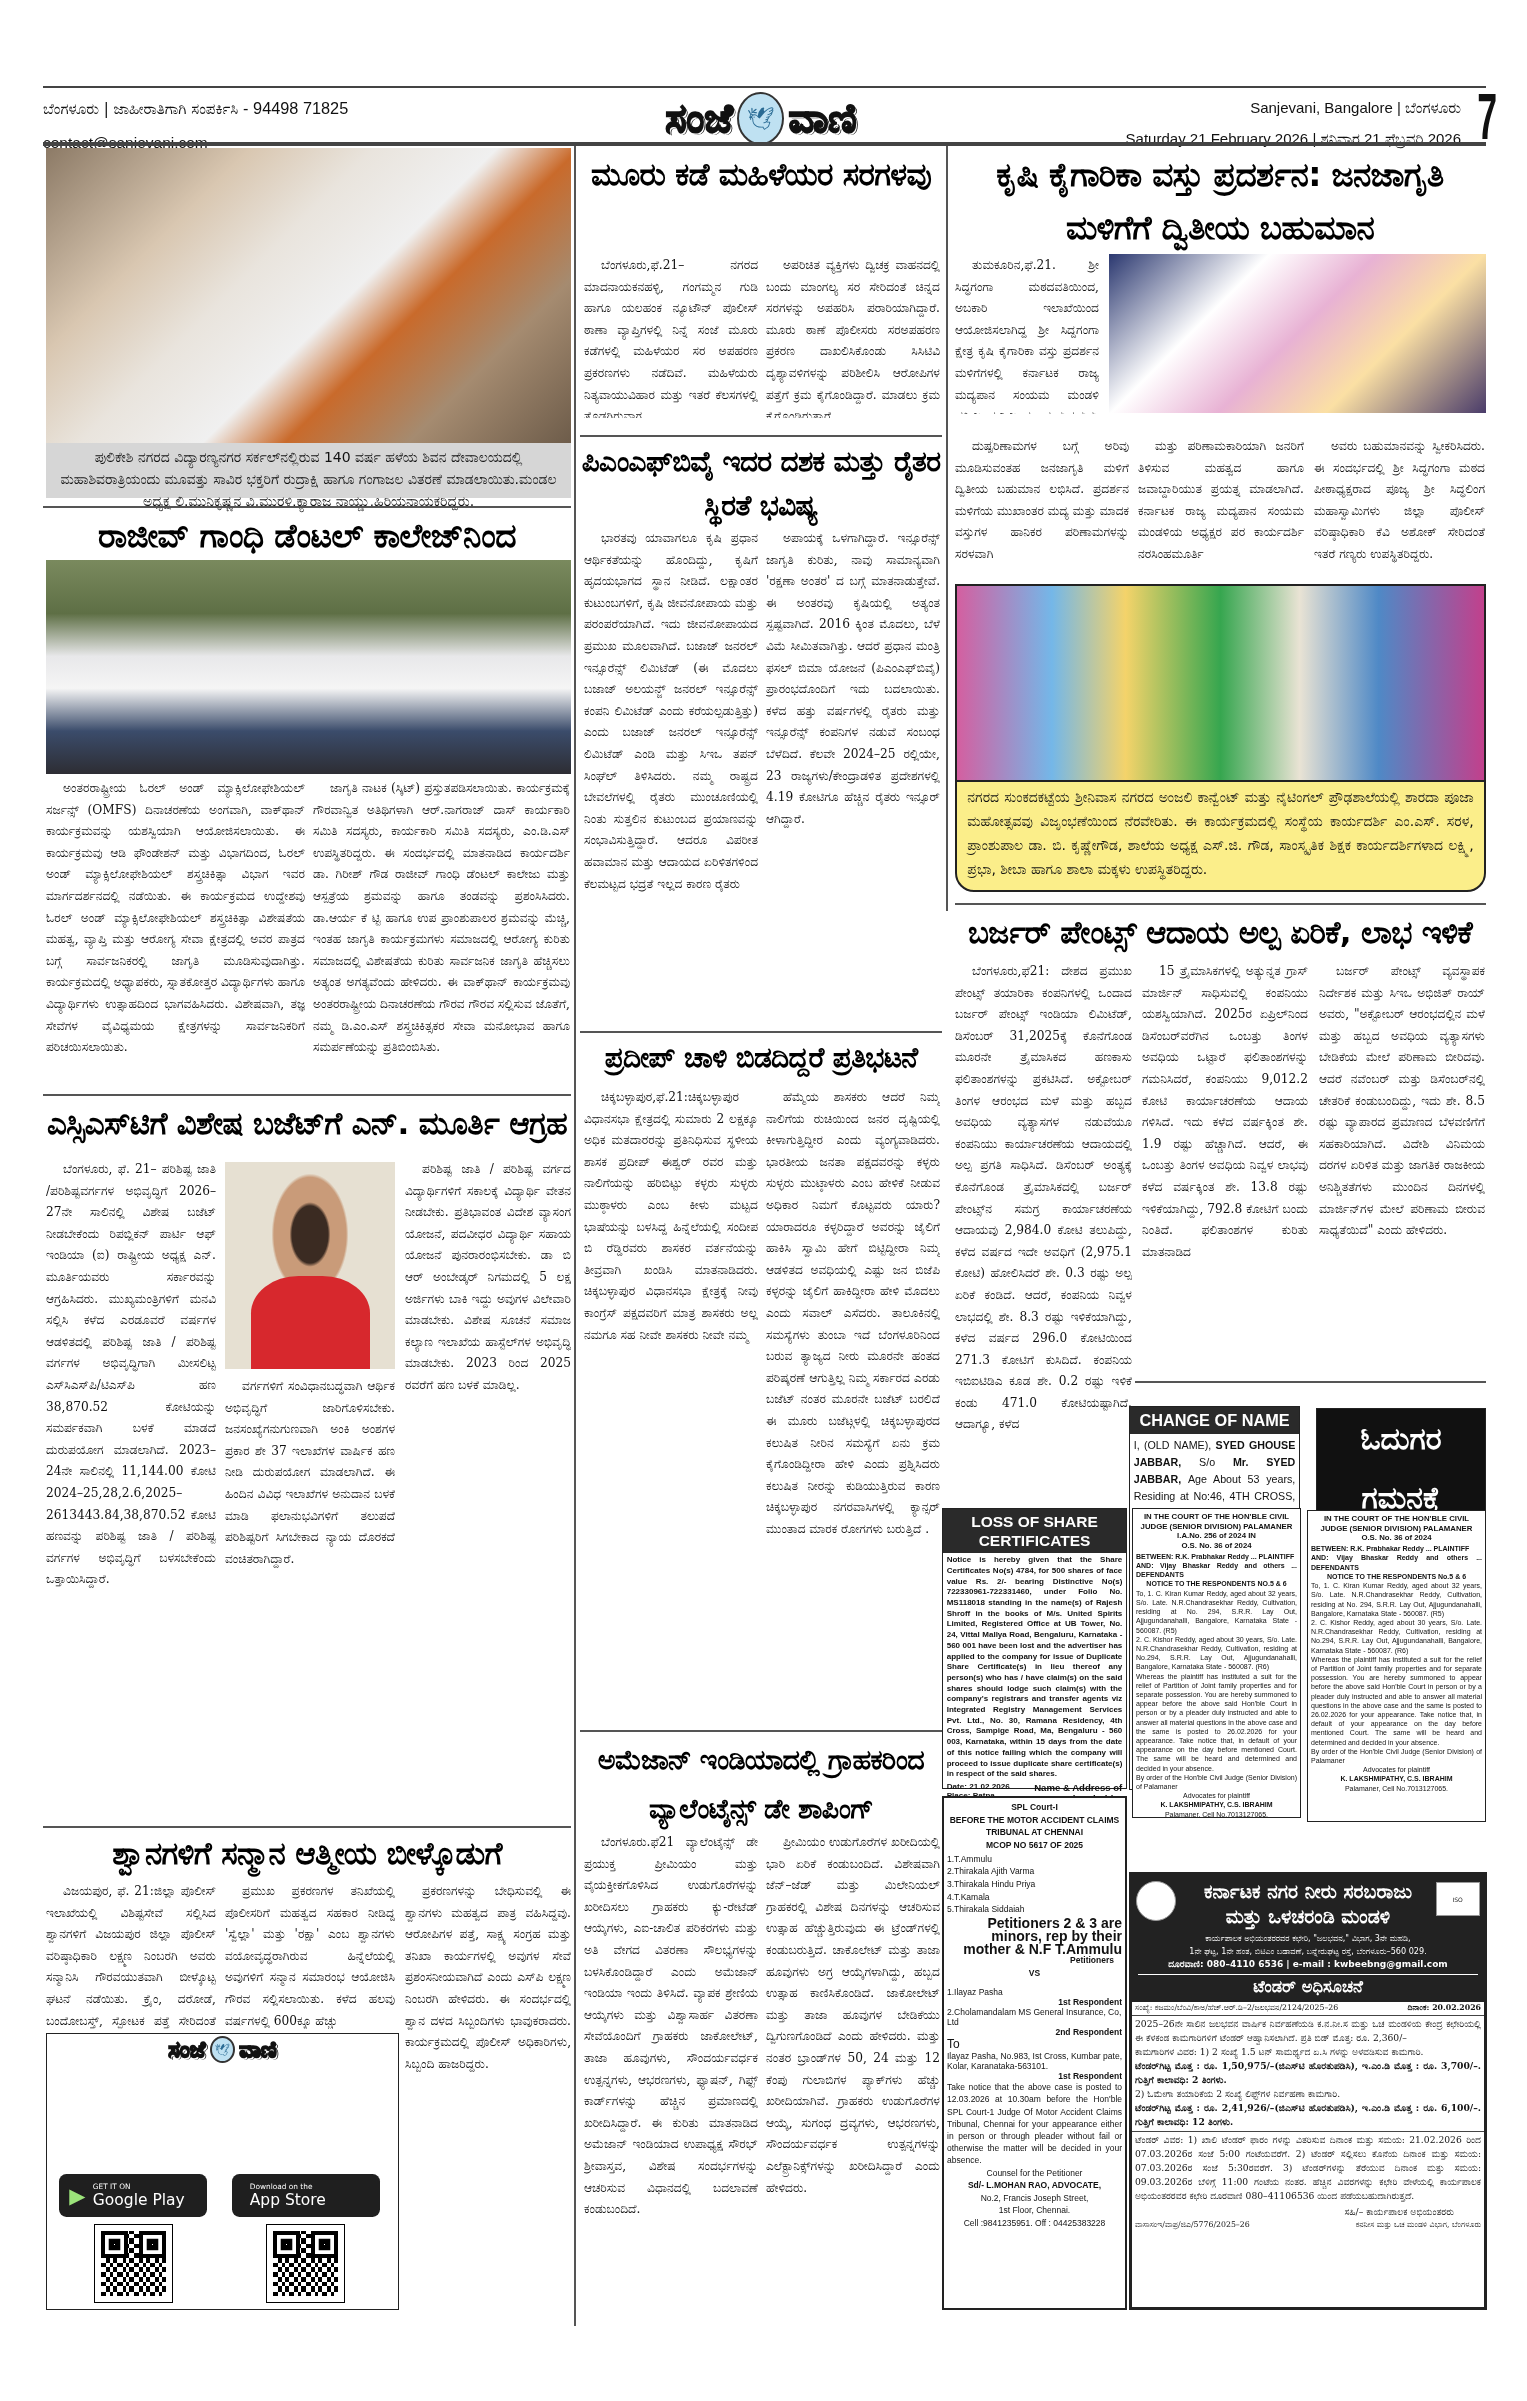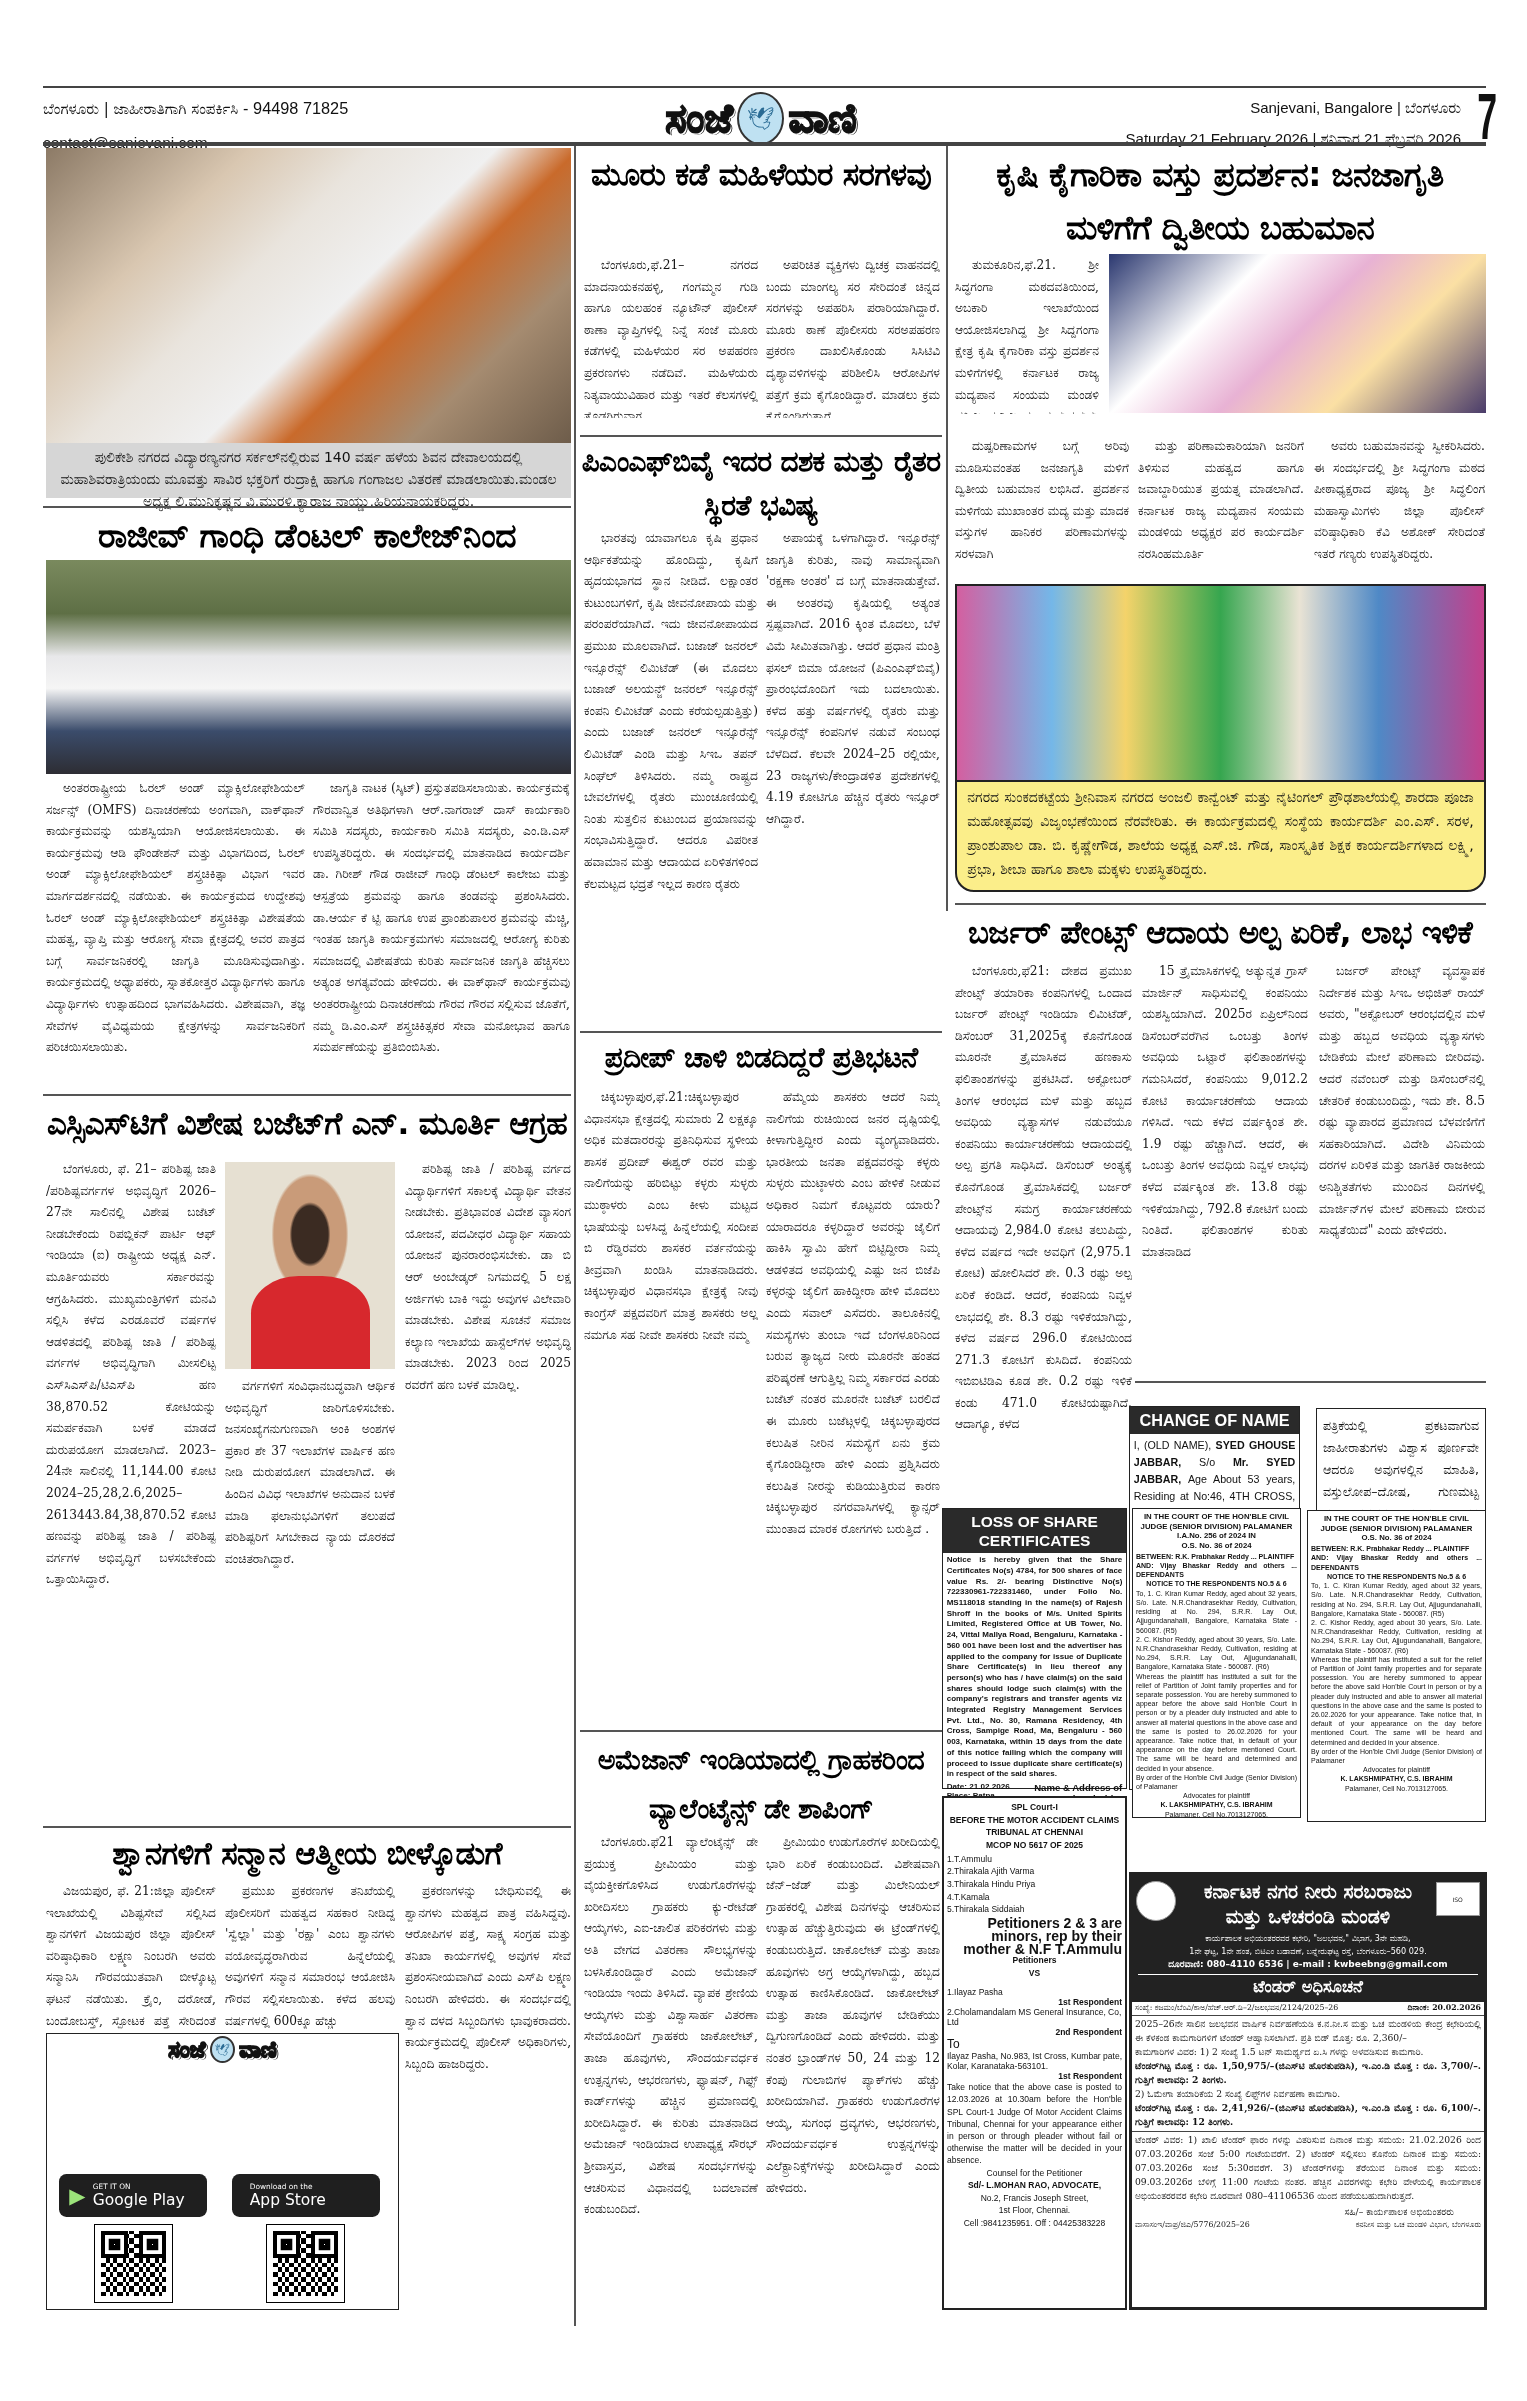--- a/index.html
+++ b/index.html
@@ -193,20 +193,21 @@
     <p>ಬರ್ಜರ್ ಪೇಂಟ್ಸ್ ವ್ಯವಸ್ಥಾಪಕ ನಿರ್ದೇಶಕ ಮತ್ತು ಸಿಇಒ ಅಭಿಜಿತ್ ರಾಯ್ ಅವರು, "ಅಕ್ಟೋಬರ್ ಆರಂಭದಲ್ಲಿನ ಮಳೆ ಮತ್ತು ಹಬ್ಬದ ಅವಧಿಯ ವ್ಯತ್ಯಾಸಗಳು ಬೇಡಿಕೆಯ ಮೇಲೆ ಪರಿಣಾಮ ಬೀರಿದವು. ಆದರೆ ನವೆಂಬರ್ ಮತ್ತು ಡಿಸೆಂಬರ್‌ನಲ್ಲಿ ಚೇತರಿಕೆ ಕಂಡುಬಂದಿದ್ದು, ಇದು ಶೇ. 8.5 ರಷ್ಟು ವ್ಯಾಪಾರದ ಪ್ರಮಾಣದ ಬೆಳವಣಿಗೆಗೆ ಸಹಕಾರಿಯಾಗಿದೆ. ವಿದೇಶಿ ವಿನಿಮಯ ದರಗಳ ಏರಿಳಿತ ಮತ್ತು ಜಾಗತಿಕ ರಾಜಕೀಯ ಅನಿಶ್ಚಿತತೆಗಳು ಮುಂದಿನ ದಿನಗಳಲ್ಲಿ ಮಾರ್ಜಿನ್‌ಗಳ ಮೇಲೆ ಪರಿಣಾಮ ಬೀರುವ ಸಾಧ್ಯತೆಯಿದೆ" ಎಂದು ಹೇಳಿದರು.</p>
   </div>
 <div class="rule" style="left:1135px;top:1381px;width:351px;height:2.2px"></div>
 
 <div class="box" style="left:1129px;top:1406px;width:171px;height:384px;border-width:1.5px">
   <div class="box-title-dark" style="font-size:16.3px;line-height:27px;background:#2a2a2a">CHANGE OF NAME</div>
   <div id="con-body" class="legal" style="padding:3px 3.7px;font-size:10.7px;line-height:17px;text-align:justify"><span>I, (OLD NAME), </span><span style="font-weight: bold;">SYED GHOUSE JABBAR, </span><span>S/o  </span><span style="font-weight: bold;">Mr. SYED JABBAR, </span><span>Age About 53 years, Residing at No:46, 4TH CROSS, 1ST MAIN ROAD, BRUNDAVAN LAYOUT, OPP RAMDEV MEDICAL, KAVALBY SANDRA BANGALORE-560032. have changed my Name from (OLD NAME) </span><span style="font-weight: bold;">SYED GHOUSE JABBAR </span><span>to (NEW NAME) </span><span style="font-weight: bold;">SYED SHAHABUDIN. </span><span>Vide affidavit dated: </span><span style="font-weight: bold;">18/02/2026. </span><span>sworn before Notary " </span><span style="font-weight: bold;">C.SHARADA, </span><span>B.SC,L.LB,D.Pharma B.A", Bangalore.</span></div>
 </div>
 
 <div class="box" style="left:1316px;top:1408px;width:170px;height:384px;border-width:1.5px">
+  <div class="box-title-dark" style="font-size:30px;line-height:59px;background:#111">ಓದುಗರ ಗಮನಕ್ಕೆ</div>
   <div style="padding:6px;font-size:12.6px;line-height:22px;text-align:justify">ಪತ್ರಿಕೆಯಲ್ಲಿ ಪ್ರಕಟವಾಗುವ ಜಾಹೀರಾತುಗಳು ವಿಶ್ವಾಸ ಪೂರ್ಣವೇ ಆದರೂ ಅವುಗಳಲ್ಲಿನ ಮಾಹಿತಿ, ವಸ್ತುಲೋಪ–ದೋಷ, ಗುಣಮಟ್ಟ ಮುಂತಾದವುಗಳ ಕುರಿತು ಆಸಕ್ತ ಸಾರ್ವಜನಿಕರು ಜಾಹೀರಾತುದಾರರೊಡನೆಯೇ ವ್ಯವಹರಿಸಬೇಕಾಗುತ್ತದೆ. ಅದಕ್ಕೆ ಪತ್ರಿಕೆ ಜವಾಬ್ದಾರಿಯಾಗುವುದಿಲ್ಲ.</div>
   <div style="padding:0 6px;font-size:12.6px;text-align:right">–ಜಾಹೀರಾತು ವ್ಯವಸ್ಥಾಪಕರು</div>
 </div>
 
 <div class="box" style="left:942px;top:1508px;width:185px;height:281px;border-width:1.5px">
   <div class="box-title-dark" style="font-size:15.5px;line-height:19px;padding:3px 1.5px;background:#2a2a2a">LOSS OF SHARE CERTIFICATES</div>
   <div class="legal" style="padding:2.2px 3.7px;font-size:8px;line-height:10.7px;text-align:justify;font-weight:bold">Notice is hereby given that the Share Certificates No(s) 4784, for 500 shares of face value Rs. 2/- bearing Distinctive No(s) 722330961-722331460, under Folio No. MS118018 standing in the name(s) of Rajesh Shroff in the books of M/s. United Spirits Limited, Registered Office at UB Tower, No. 24, Vittal Mallya Road, Bengaluru, Karnataka - 560 001 have been lost and the advertiser has applied to the company for issue of Duplicate Share Certificate(s) in lieu thereof any person(s) who has / have claim(s) on the said shares should lodge such claim(s) with the company's registrars and transfer agents viz Integrated Registry Management Services Pvt. Ltd., No. 30, Ramana Residency, 4th Cross, Sampige Road, Ma, Bengaluru - 560 003, Karnataka, within 15 days from the date of this notice failing which the company will proceed to issue duplicate share certificate(s) in respect of the said shares.</div>
   <div class="legal" style="padding:0 3.7px;display:flex;justify-content:space-between;font-weight:bold;font-size:8.1px">
     <div>
         <div>Date: 21.02.2026</div>
@@ -226,21 +227,21 @@
       <div>MCOP NO 5617 OF 2025</div>
     </div>
   <div id="spl-petitioners" class="legal" style="font-size:8.5px;line-height:12.6px;padding:1.5px 3px">
       <div>1.T.Ammulu</div>
       <div>2.Thirakala Ajith Varma</div>
       <div>3.Thirakala Hindu Priya</div>
       <div>4.T.Kamala</div>
       <div>5.Thirakala Siddaiah</div>
     </div>
   <div class="legal" style="text-align:right;font-weight:bold;font-size:14px;line-height:12.6px;padding:0 3px">Petitioners 2 &amp; 3 are minors, rep by their mother &amp; N.F T.Ammulu</div>
-  <div class="legal" style="text-align:center;font-weight:bold;font-size:8.5px;padding:0 5px">Petitioners</div>
+  <div class="legal" style="text-align:right;font-weight:bold;font-size:8.5px;padding:0 11px">Petitioners</div>
   <div class="legal" style="text-align:center;font-weight:bold;font-size:8.5px;padding:3px 0 9px">VS</div>
   <div class="legal" style="font-size:8.5px;padding:0 3px">1.Ilayaz Pasha</div>
   <div class="legal" style="text-align:right;font-weight:bold;font-size:8.5px;padding:0 3px">1st Respondent</div>
   <div class="legal" style="font-size:8.5px;padding:0 3px">2.Cholamandalam MS General Insurance, Co, Ltd</div>
   <div class="legal" style="text-align:right;font-weight:bold;font-size:8.5px;padding:0 3px">2nd Respondent</div>
   <div class="legal" style="font-size:12px;padding:0 3px">To</div>
   <div class="legal" style="font-size:8.5px;padding:0 3px;text-align:justify">Ilayaz Pasha, No.983, Ist Cross, Kumbar pate, Kolar, Karanataka-563101.</div>
   <div class="legal" style="text-align:right;font-weight:bold;font-size:8.5px;padding:0 3px">1st Respondent</div>
   <div class="legal" style="font-size:8.5px;line-height:12.2px;padding:0 3px;text-align:justify">Take notice that the above case is posted to 12.03.2026 at 10.30am before the Hon'ble SPL Court-1 Judge Of Motor Accident Claims Tribunal, Chennai for your appearance either in person or through pleader without fail or otherwise the matter will be decided in your absence.</div>
   <div class="legal" style="text-align:center;font-size:8.5px;line-height:12.6px">Counsel for the Petitioner</div>

